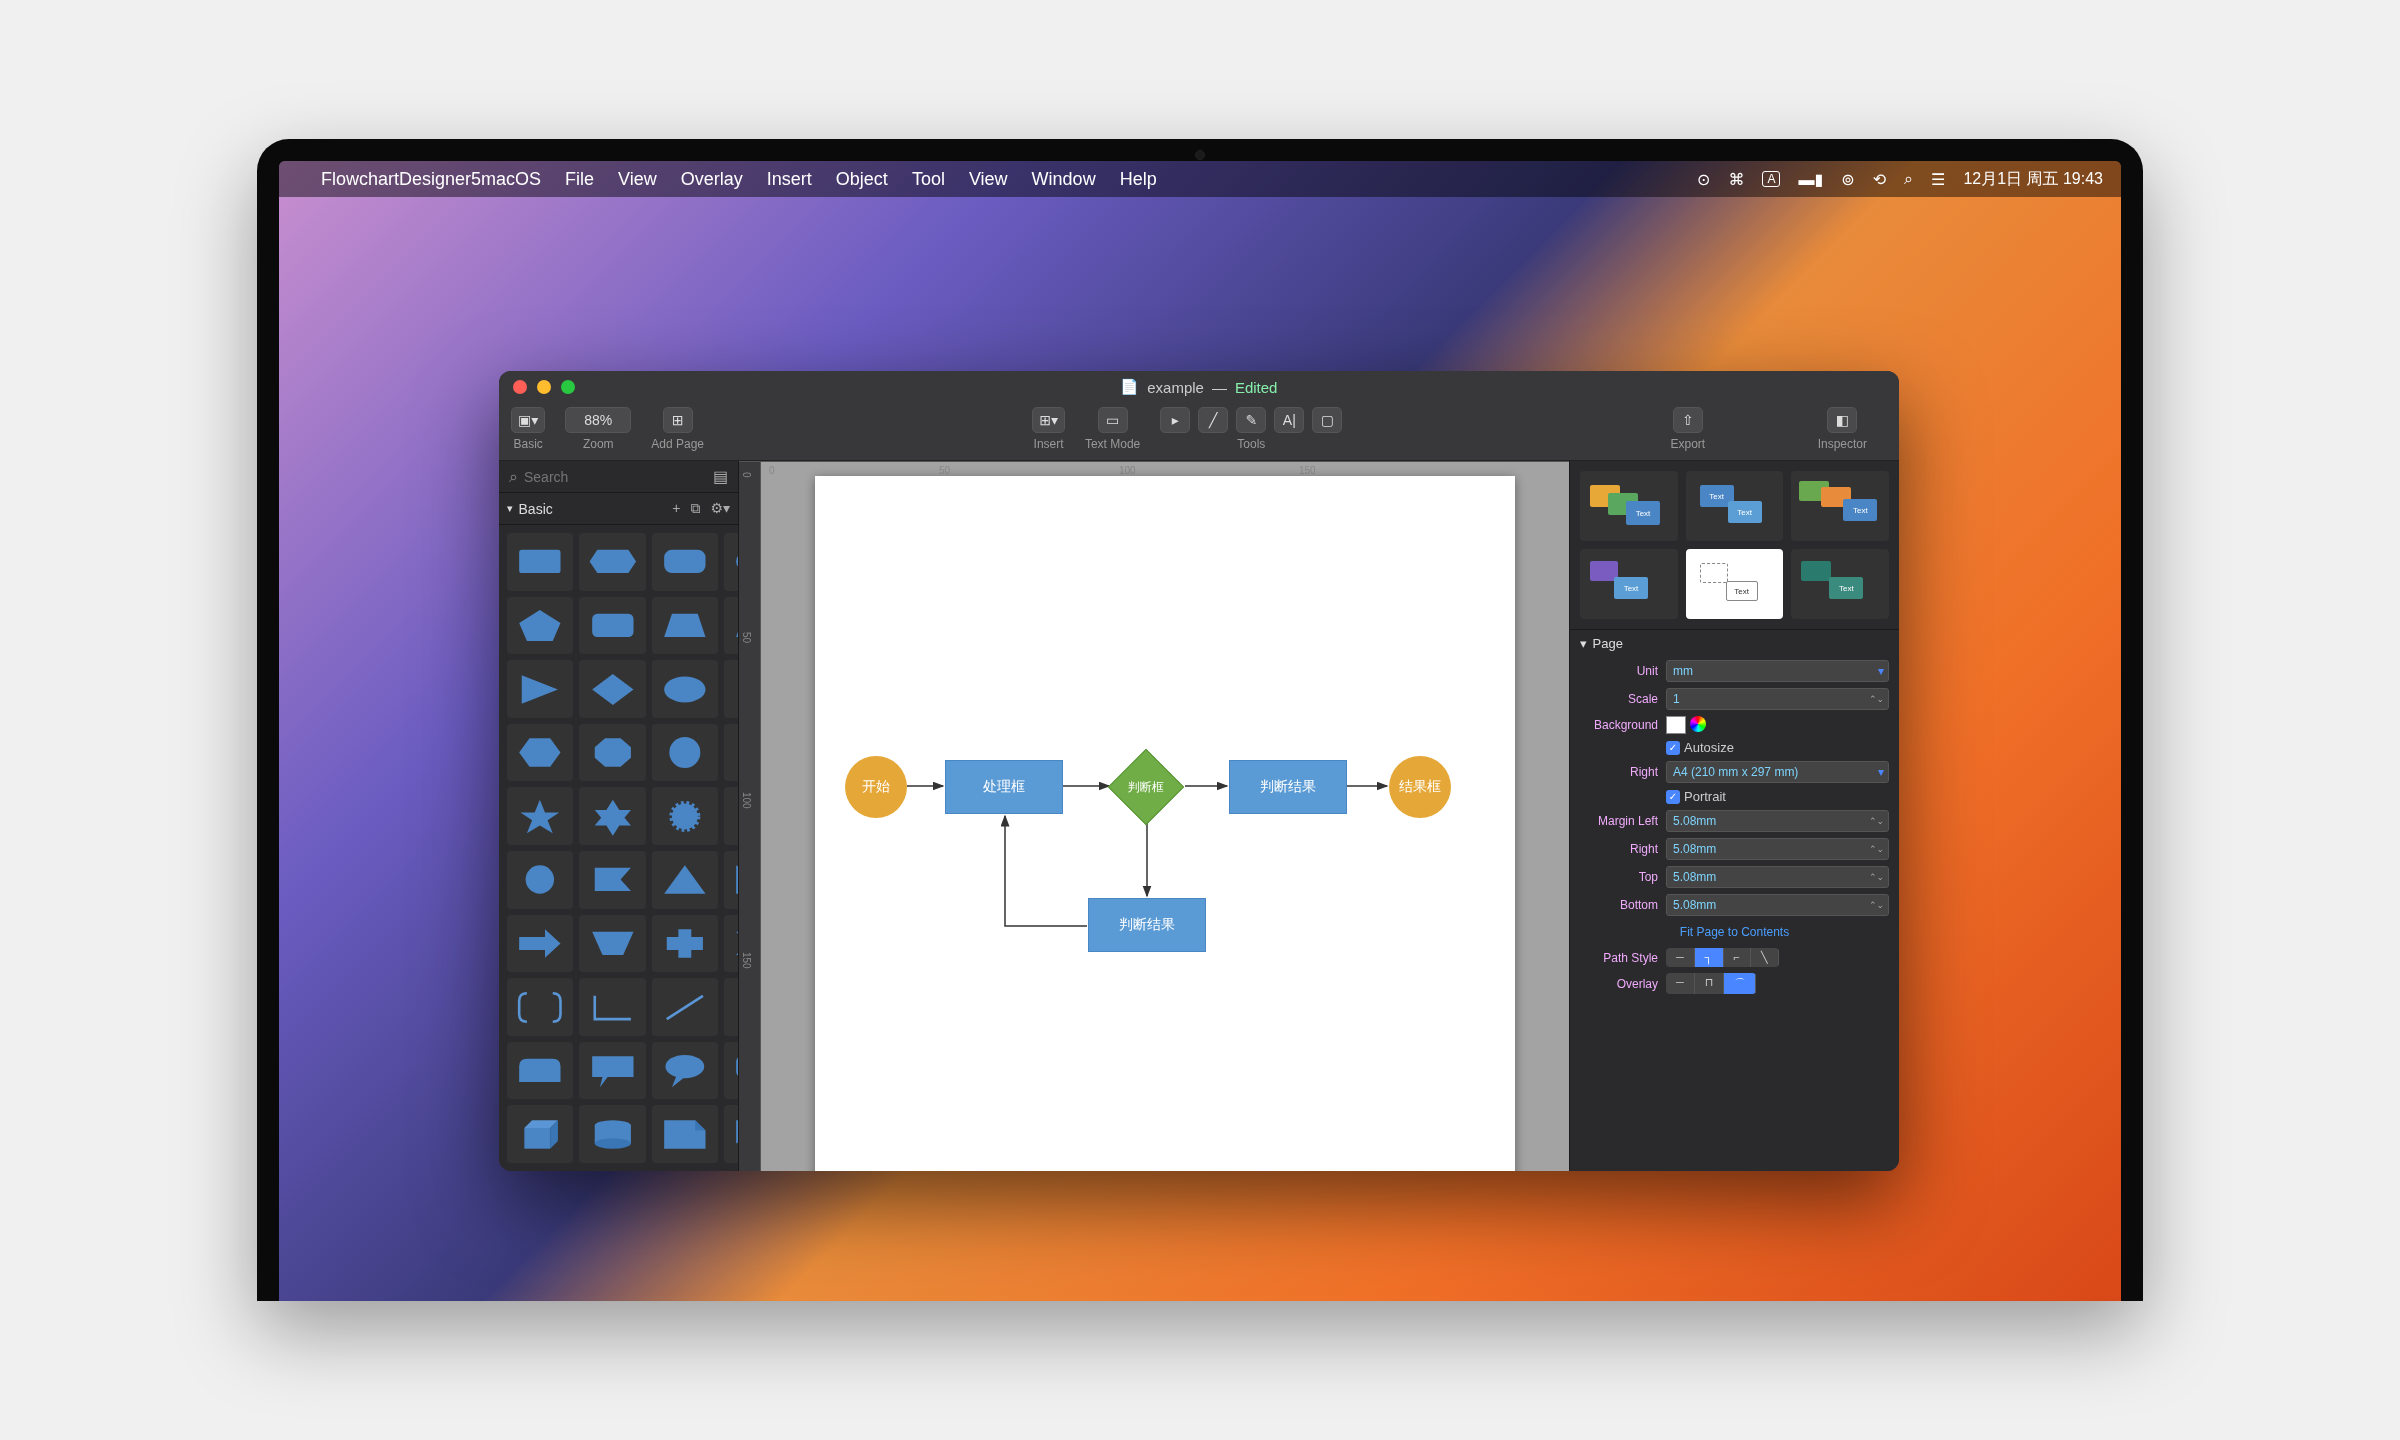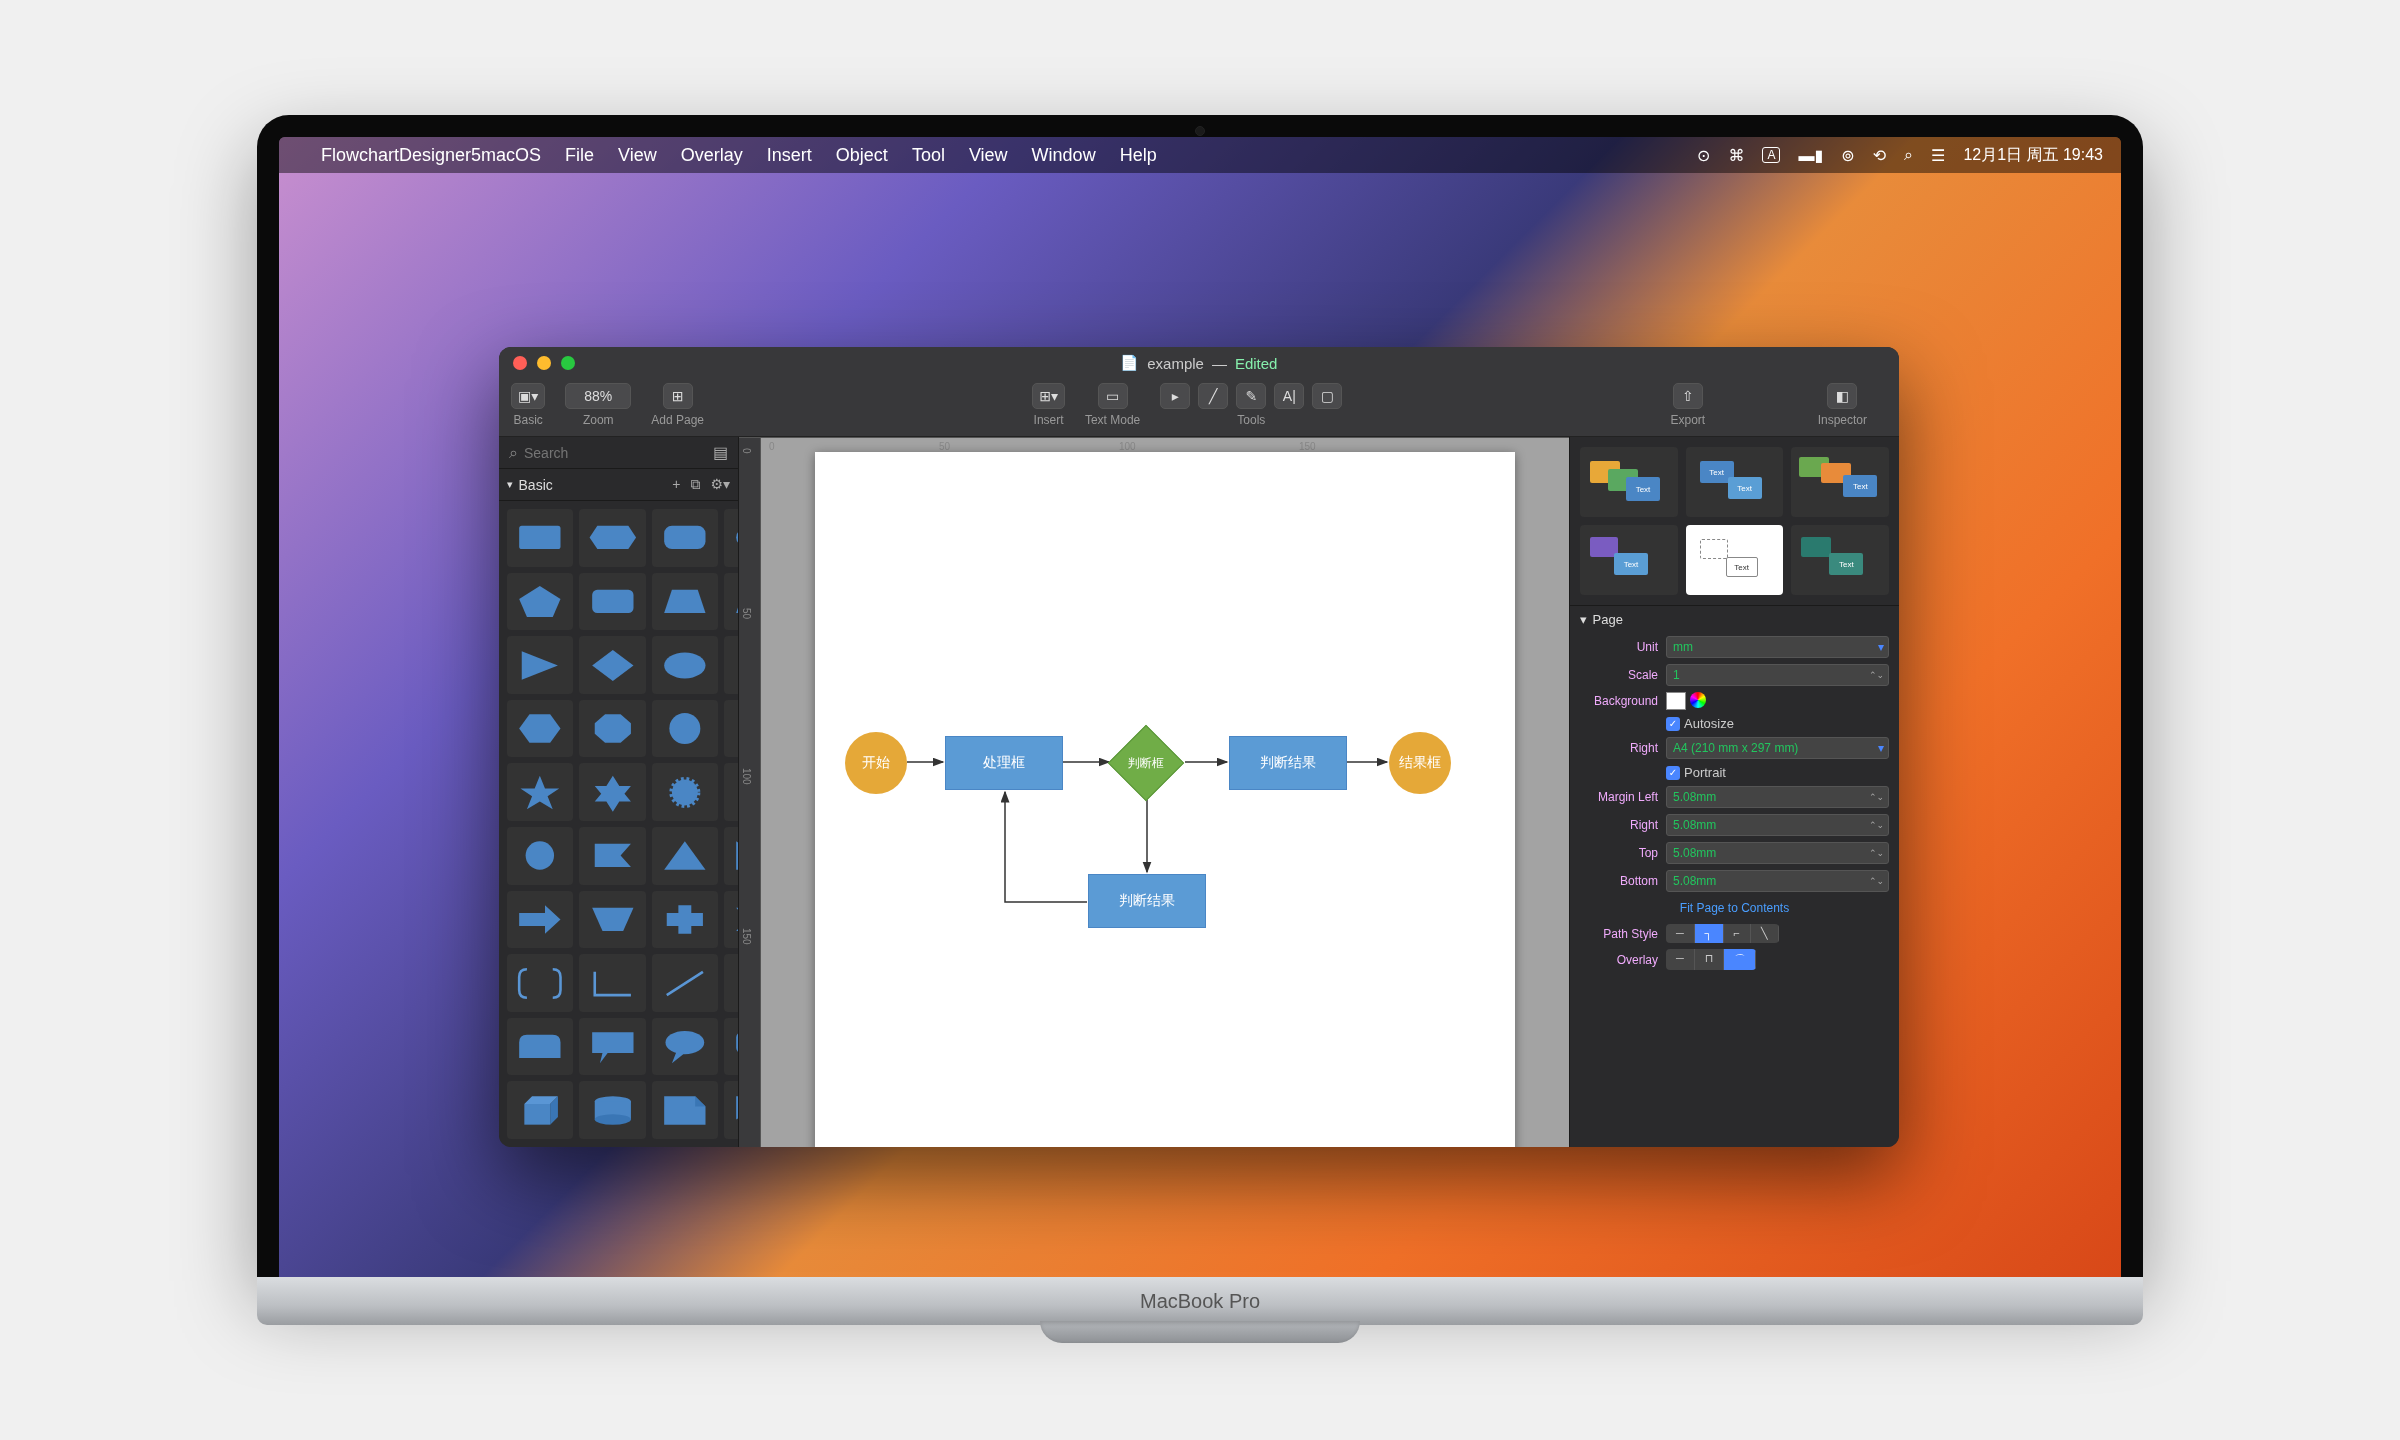--- a/index.html
+++ b/index.html
@@ -54,21 +54,21 @@
 .fc-rect { background: #5b9bd5; border: 1px solid #4a86c5; }
 .fc-diamond { background: #70ad47; border: 1px solid #5a9638; transform: rotate(45deg); }
 .fc-diamond span { transform: rotate(-45deg); font-size: 12px; }
 .right-panel { width: 330px; background: #2a2a2c; border-left: 1px solid #1a1a1a; color: #ccc; font-size: 13px; overflow-y: auto; }
 .thumbs { display: grid; grid-template-columns: repeat(3, 1fr); gap: 8px; padding: 10px; }
 .thumb { height: 70px; background: #333; border-radius: 4px; display: flex; align-items: center; justify-content: center; position: relative; overflow: hidden; }
 .thumb .mini { position: absolute; border-radius: 2px; font-size: 8px; color: #fff; display: flex; align-items: center; justify-content: center; }
 .section-hdr { padding: 6px 10px; display: flex; align-items: center; gap: 6px; color: #ddd; border-top: 1px solid #1a1a1a; }
 .prop-row { display: flex; align-items: center; padding: 3px 10px; gap: 8px; }
 .prop-label { width: 78px; text-align: right; color: #f0abfc; font-size: 12px; }
-.prop-field { flex: 1; height: 22px; background: #444; border: 1px solid #555; border-radius: 3px; padding: 0 6px; color: #22c55e; display: flex; align-items: center; font-size: 12px; position: relative; }
+.prop-field { flex: 1; height: 22px; background: #444; border: 1px solid #555; border-radius: 3px; padding: 0 6px; color: #7dd3fc; display: flex; align-items: center; font-size: 12px; position: relative; }
 .prop-field.select::after { content: '▾'; position: absolute; right: 4px; color: #4a86ff; }
 .prop-field.stepper::after { content: '⌃⌄'; position: absolute; right: 4px; font-size: 9px; line-height: 8px; color: #aaa; white-space: pre; }
 .checkbox { width: 14px; height: 14px; background: #4a86ff; border-radius: 3px; display: inline-flex; align-items: center; justify-content: center; color: #fff; font-size: 10px; margin-right: 4px; }
 .link-btn { text-align: center; color: #4a9eff; padding: 6px; font-size: 12px; }
 .seg-control { display: flex; background: #444; border-radius: 4px; overflow: hidden; }
 .seg-control span { padding: 3px 10px; font-size: 11px; border-right: 1px solid #555; }
 .seg-control span.active { background: #4a86ff; color: #fff; }
 .color-swatch { width: 20px; height: 18px; background: #fff; border: 1px solid #888; }
 .color-round { width: 16px; height: 16px; border-radius: 50%; background: conic-gradient(red,yellow,lime,cyan,blue,magenta,red); }
 </style>
@@ -569,17 +569,13 @@
                   <span>⊓</span>
                   <span class="active">⌒</span>
                 </div>
               </div>
           </div>
         </div>
       </div>
 
     </div>
   </div>
-  <div class="base">
-    <span>MacBook Pro</span>
-    <div class="base-notch"></div>
-  </div>
 </div>
 
 </body></html>

